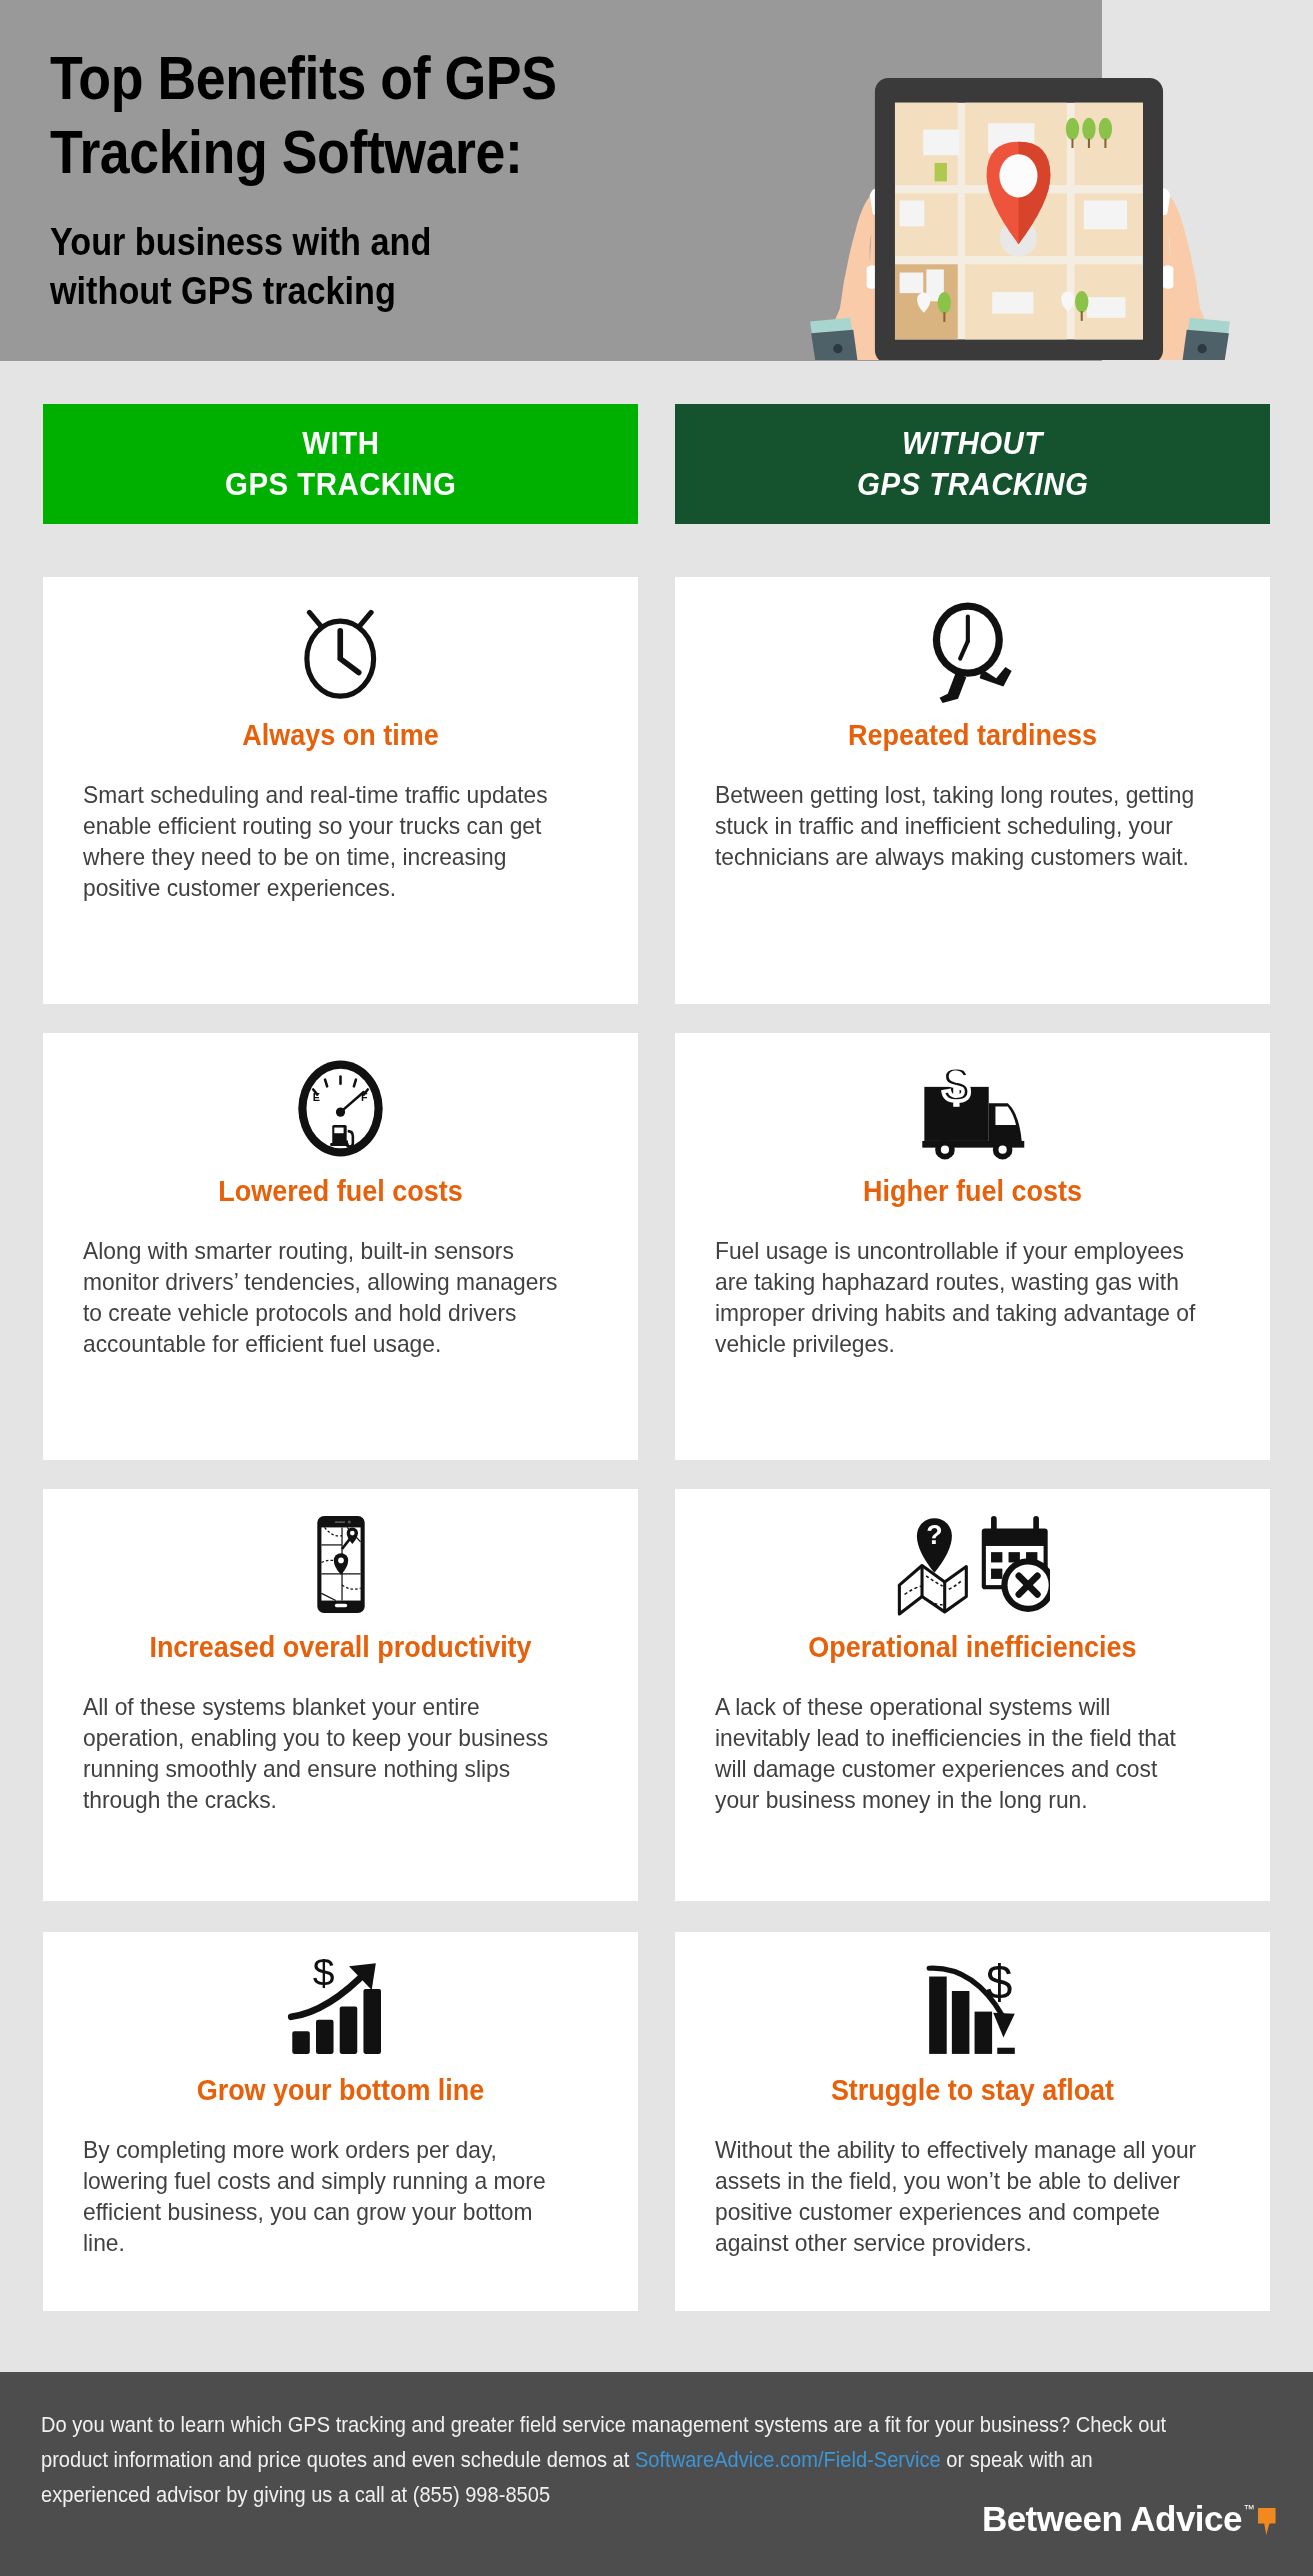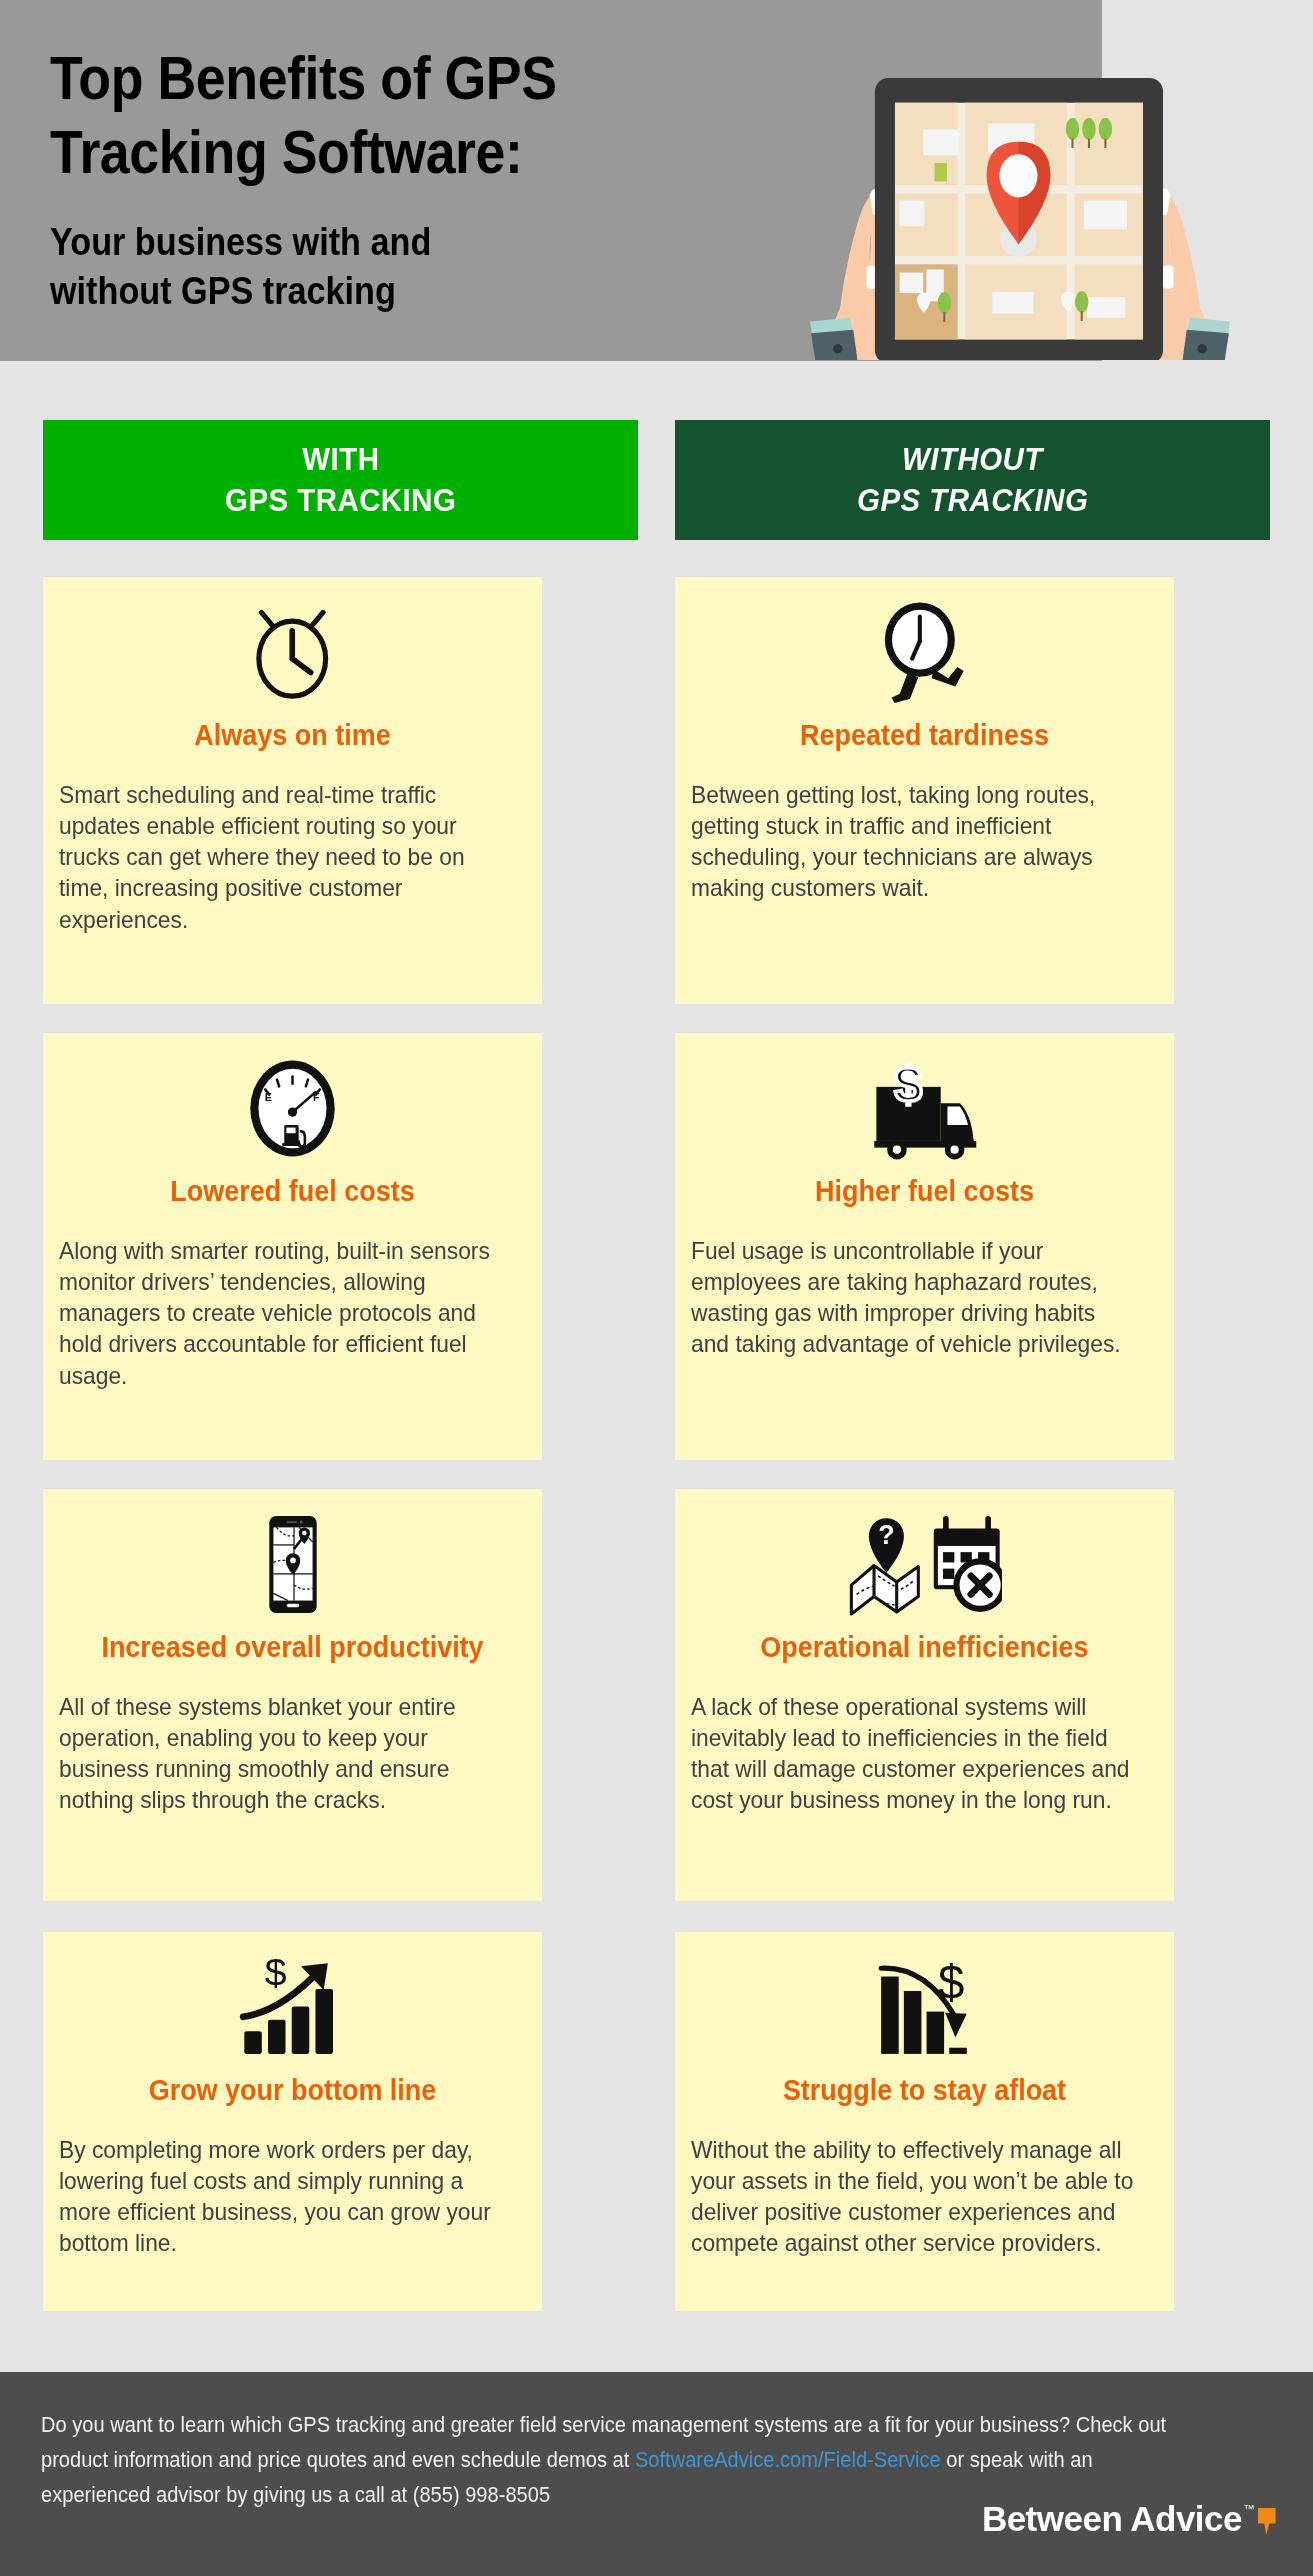--- a/index.html
+++ b/index.html
@@ -59,21 +59,21 @@
     left: 788px;
     top: 41px;
     width: 464px;
     height: 319px;
   }
   .tablet-wrap svg { display:block; width:100%; height:100%; }
 
   
   .col-head {
     position: absolute;
-    top: 420px;
+    top: 404px;
     width: 595px;
     height: 120px;
     display: flex;
     flex-direction: column;
     align-items: center;
     justify-content: center;
     color: #ffffff;
   }
   .col-head.with    { left: 43px;   background: #00B000; }
   .col-head.without { left: 675px; background: #14532d; font-style: italic; }
@@ -81,23 +81,23 @@
     font-size: 32px;
     font-weight: 700;
     line-height: 1.28;
     letter-spacing: 0.5px;
     transform: scaleX(0.92);
   }
 
   
   .card {
     position: absolute;
-    width: 499px;
-    background: #fef9c3;
-    padding: 0 16px;
+    width: 595px;
+    background: #ffffff;
+    padding: 0 40px;
   }
   .card.left  { left: 43px; }
   .card.right { left: 675px; }
 
   .card-icon {
     height: 108px;
     display: flex;
     align-items: center;
     justify-content: center;
     margin-top: 21.6px;

